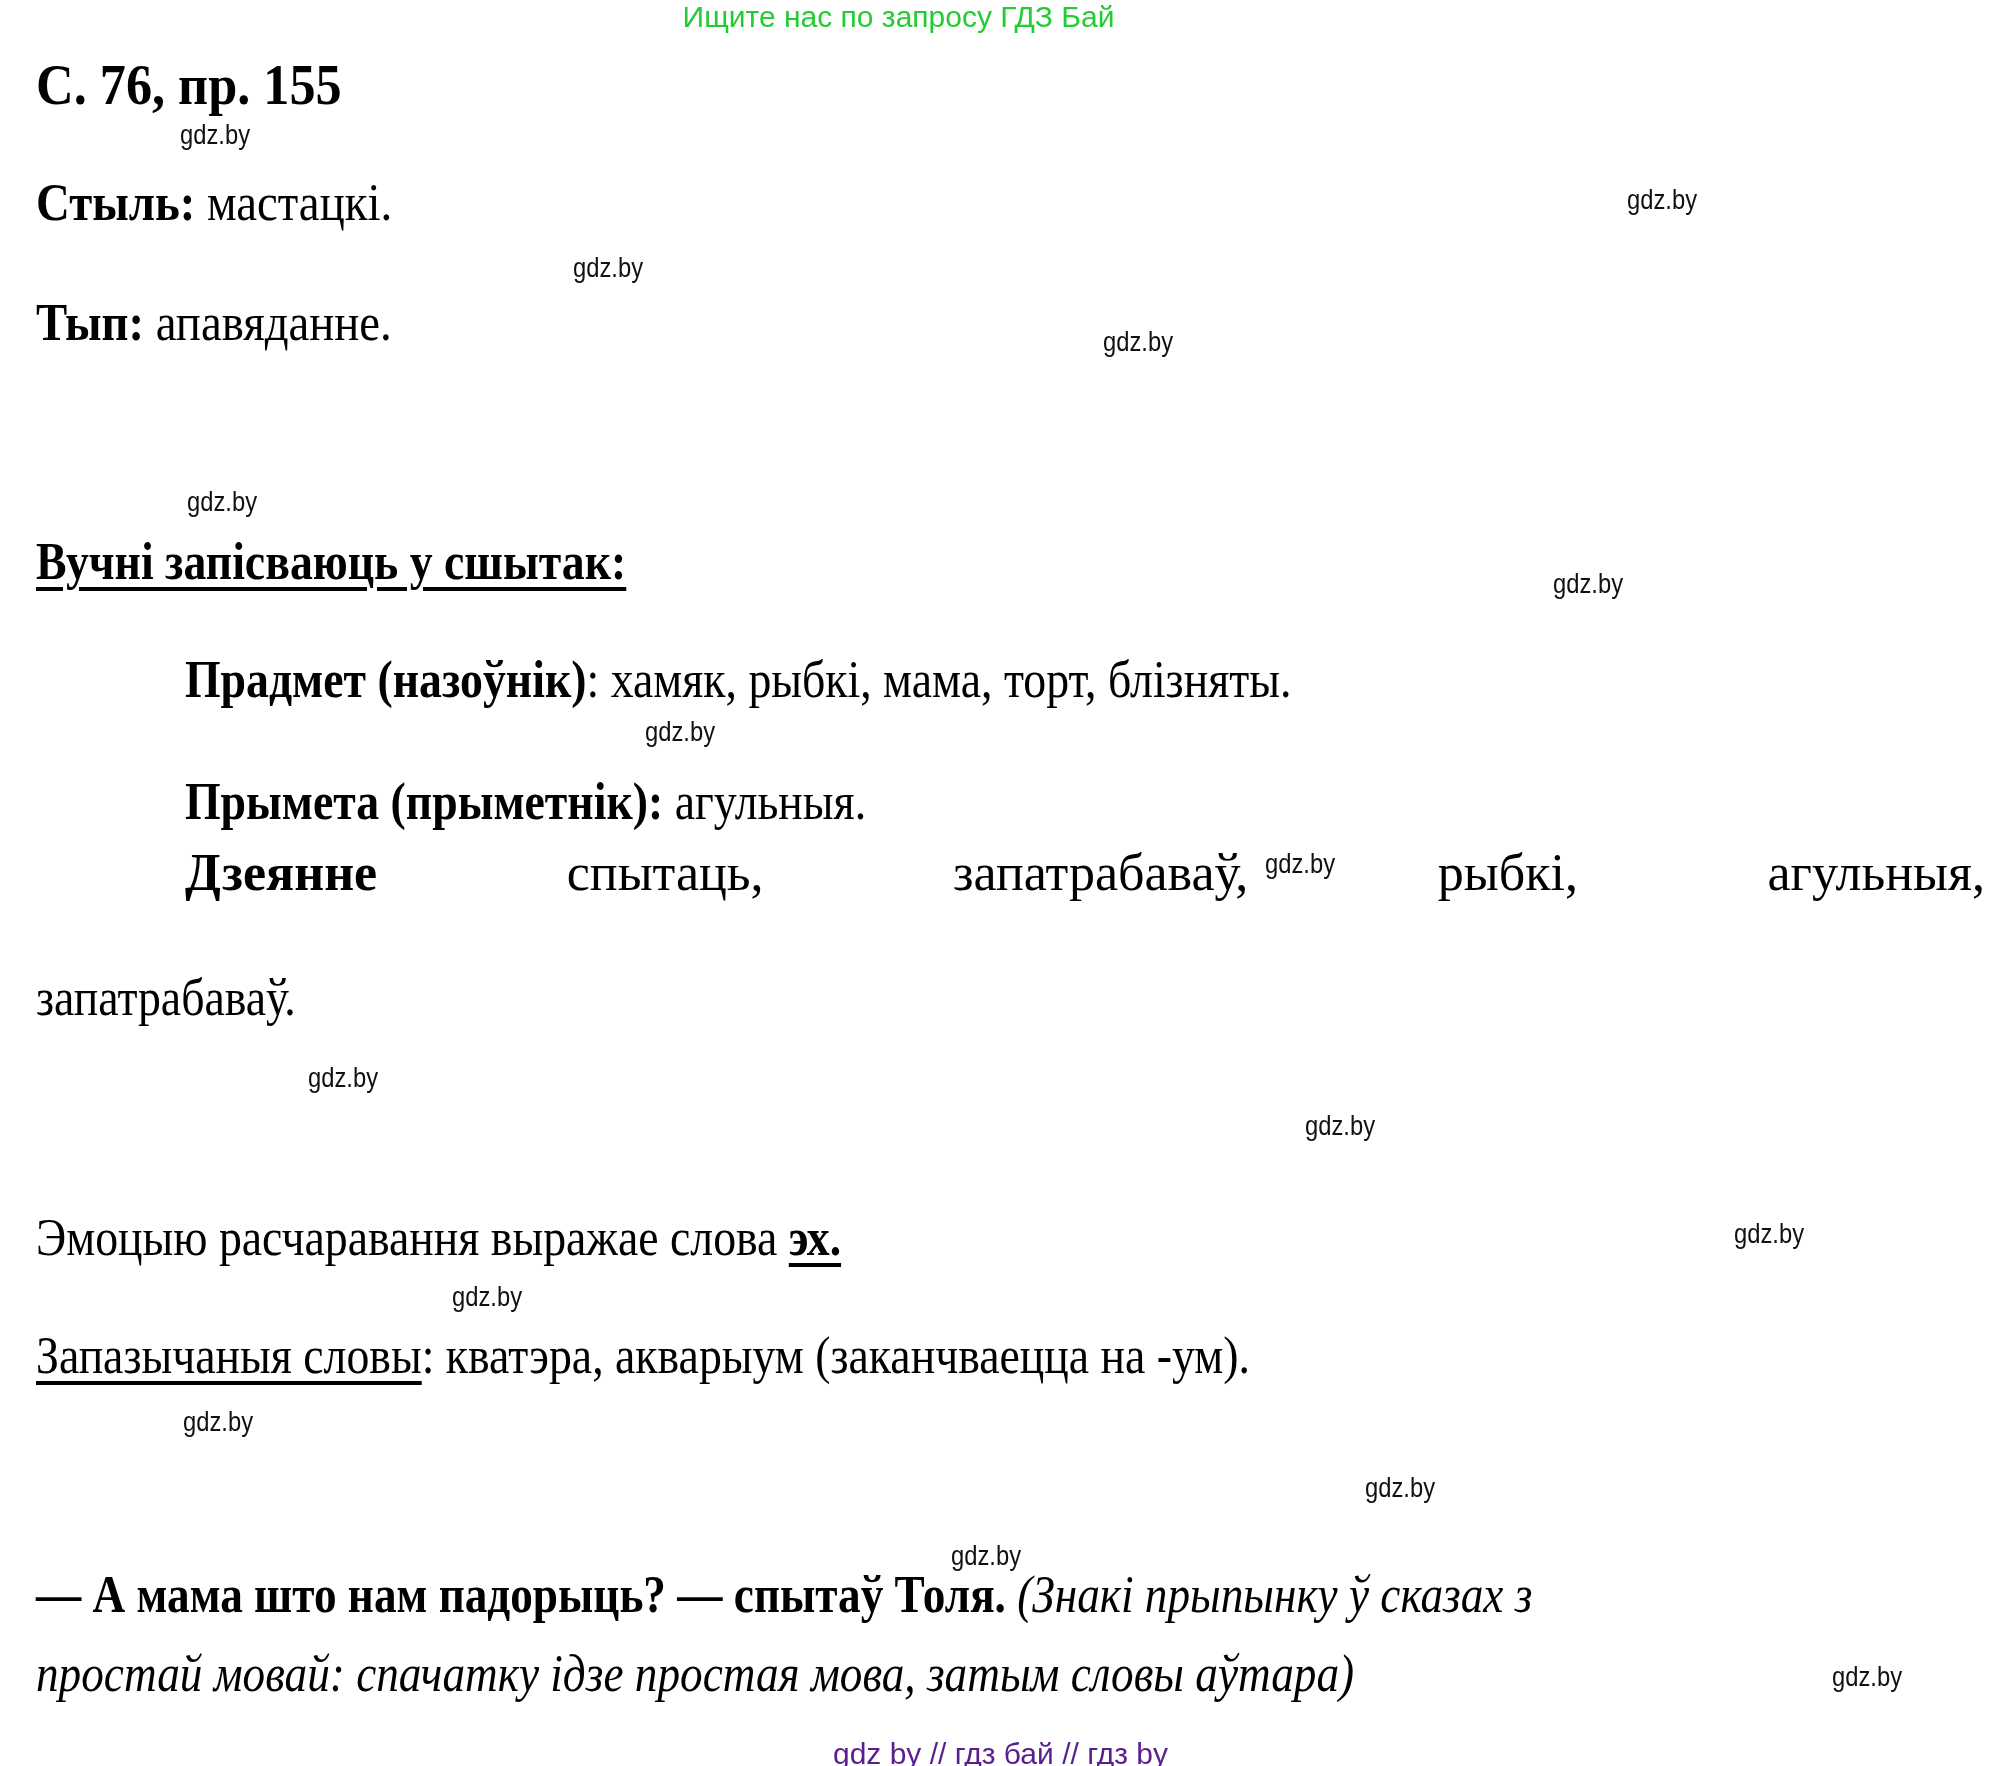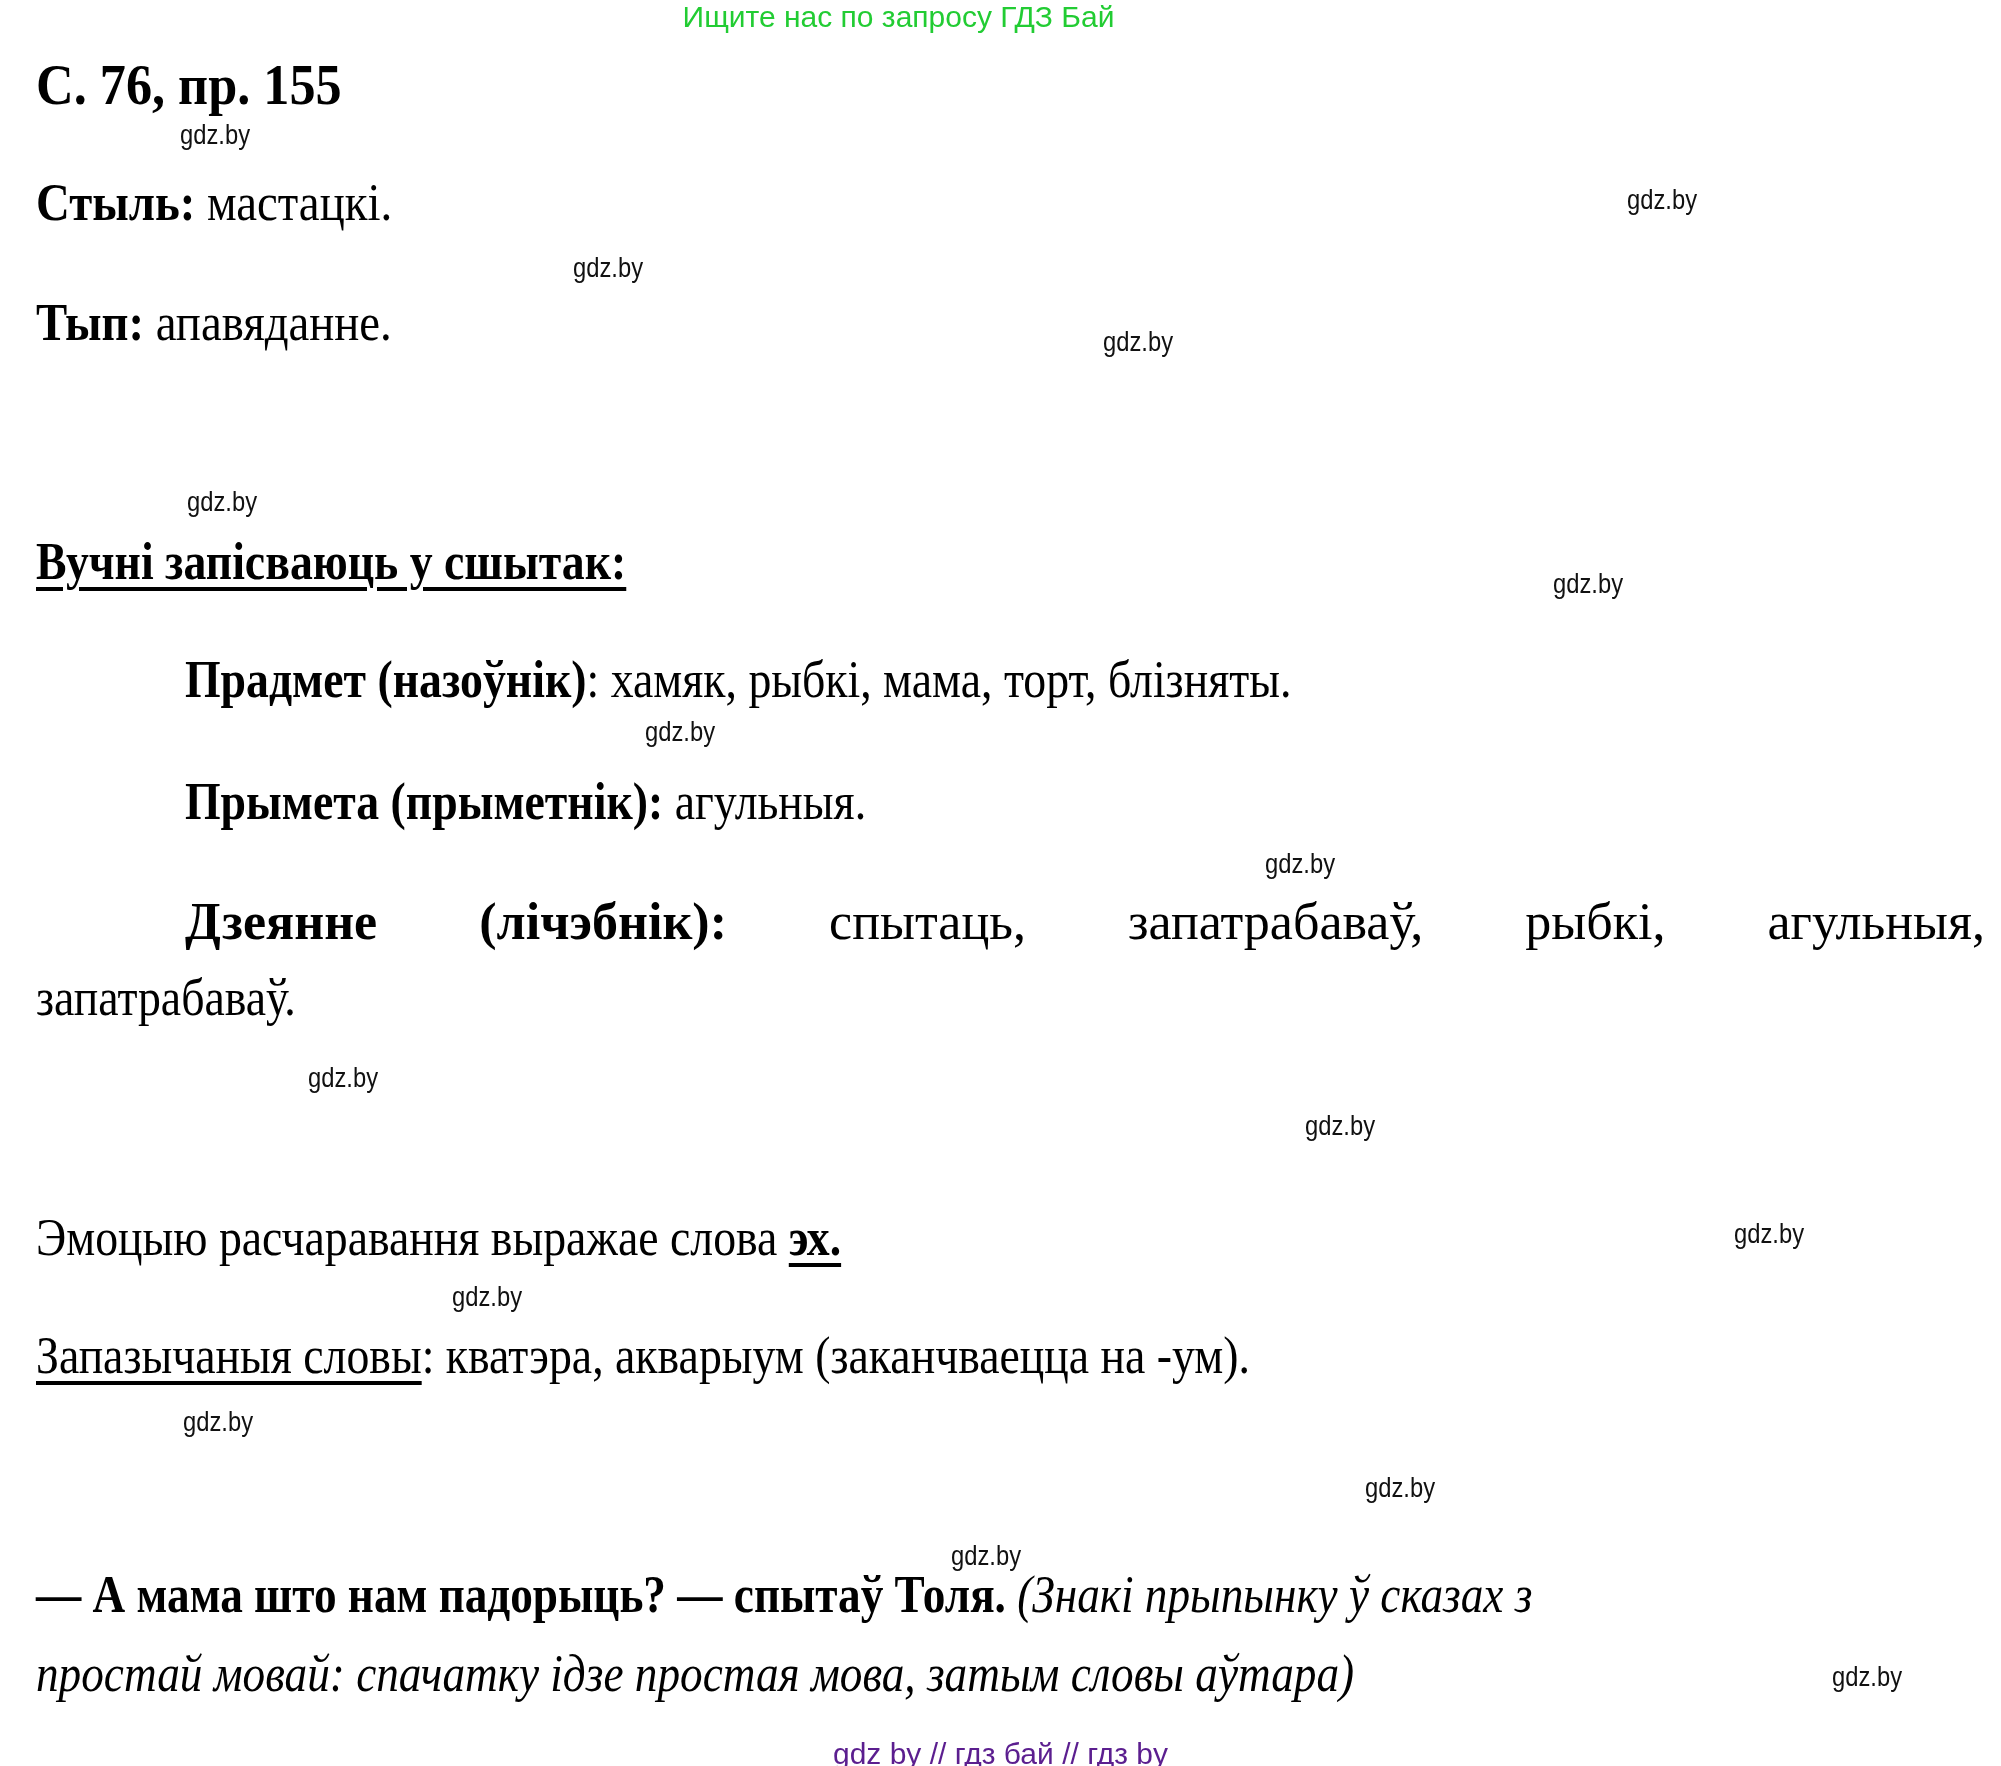--- a/index.html
+++ b/index.html
@@ -35,23 +35,22 @@
 <div class="line serif b u" style="top:532px; transform:scaleX(0.88);">Вучні запісваюць у сшытак:</div>
 
 <div class="line serif indent" style="top:650px; transform:scaleX(0.88);">
   <span class="b">Прадмет (назоўнік)</span><span>:</span><span> хамяк, рыбкі, мама, торт, блізняты.</span>
 </div>
 
 <div class="line serif indent" style="top:772px; transform:scaleX(0.88);">
   <span class="b">Прымета (прыметнік):</span><span> агульныя.</span>
 </div>
 
-<div class="justify-line serif" style="top:892px;">
+<div class="justify-line serif" style="top:843px;">
   <span class="b">Дзеянне</span>
-  <span class="b">(лічэбнік):</span>
   <span>спытаць,</span>
   <span>запатрабаваў,</span>
   <span>рыбкі,</span>
   <span>агульныя,</span>
 </div>
 
 <div class="line serif" style="top:968px; transform:scaleX(0.88);">запатрабаваў.</div>
 
 <div class="line serif" style="top:1208px; transform:scaleX(0.88);">
   <span>Эмоцыю расчаравання выражае слова </span><span class="b u">эх.</span>

